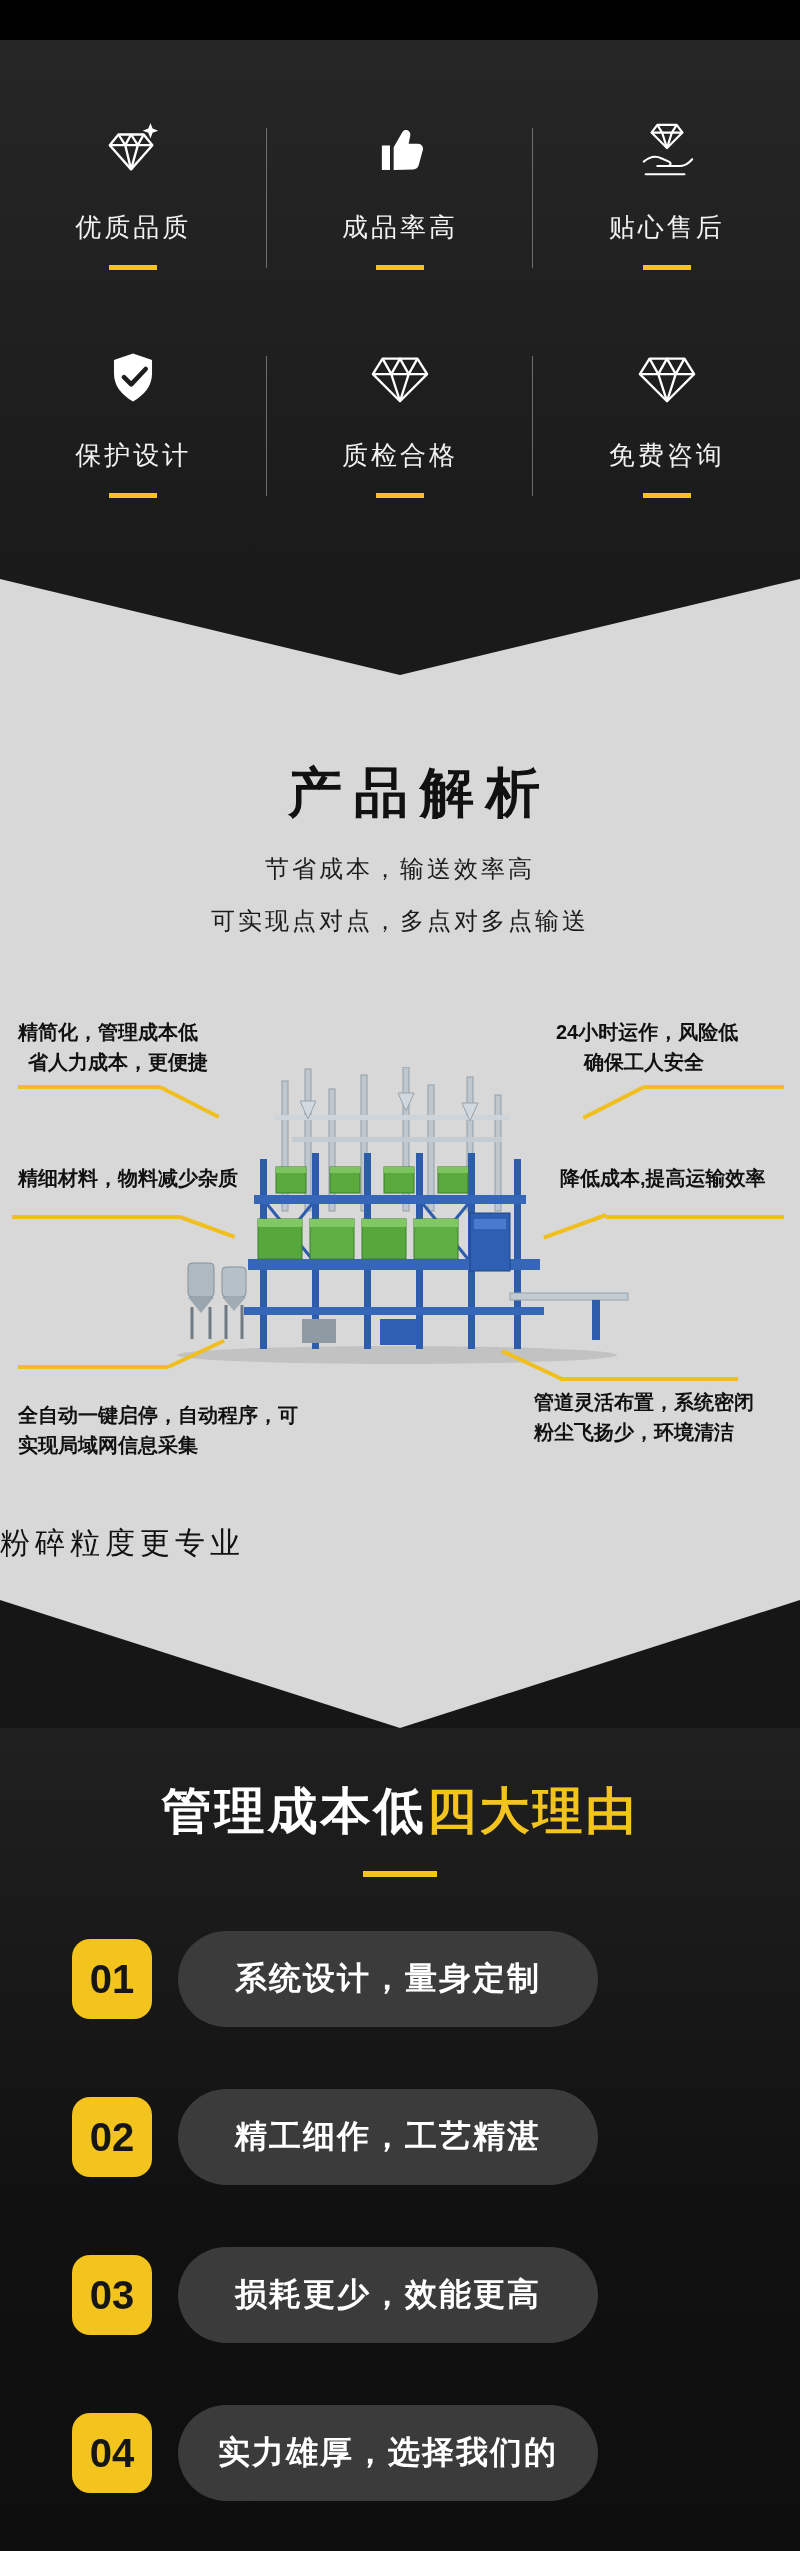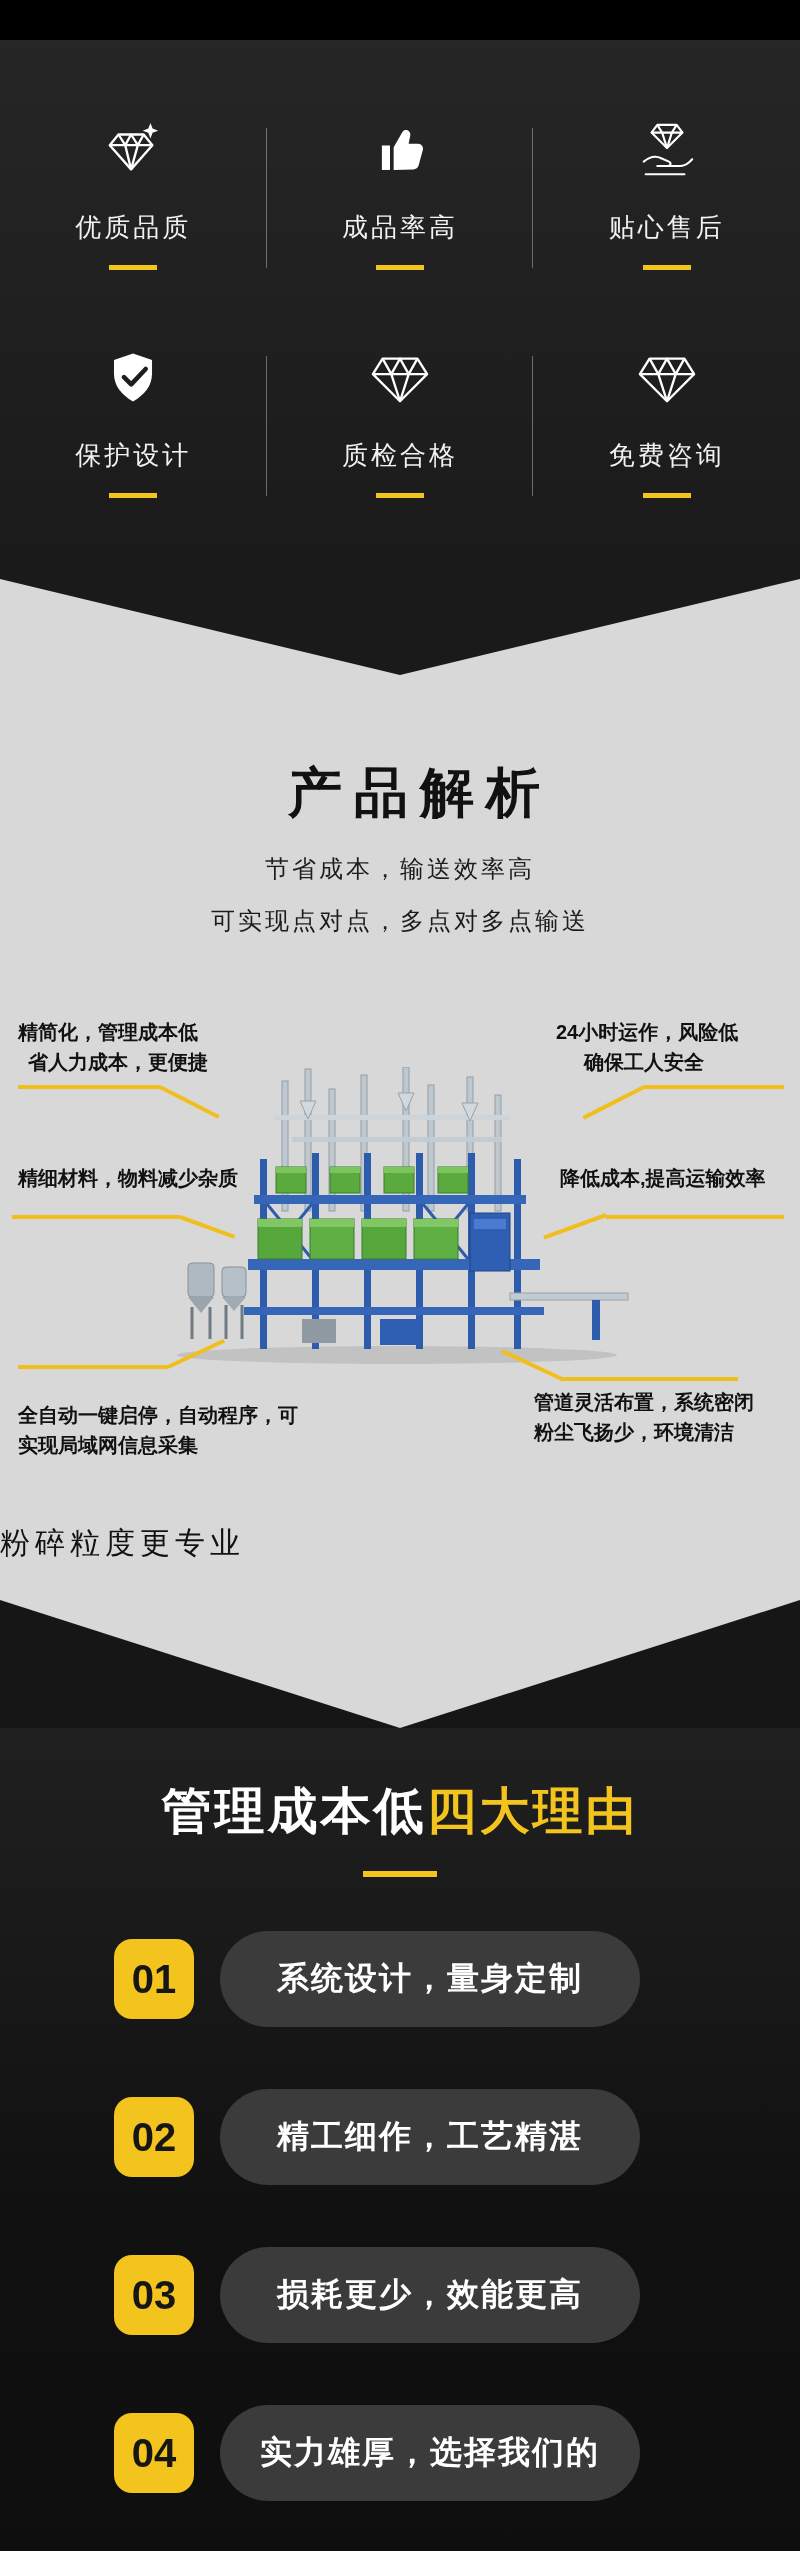--- a/index.html
+++ b/index.html
@@ -45,21 +45,21 @@
     font-size:30px; letter-spacing:5px; font-weight:500; margin:0; }
 
   
   .reasons { height:863px; box-sizing:border-box; padding-top:50px;
     background:linear-gradient(180deg,#202020 0%,#111 55%,#0e0e0e 100%); }
   .r-title { text-align:center; font-size:50px; font-weight:700; color:#fff;
     letter-spacing:3px; margin:0; }
   .r-title .yellow { color:#f3c41d; }
   .r-underline { width:74px; height:6px; background:#f3c41d; margin:26px auto 0; }
   .r-items { margin-top:54px; }
-  .r-item { display:flex; align-items:center; padding-left:114px; margin-bottom:62px; height:96px; }
+  .r-item { display:flex; align-items:center; padding-left:72px; margin-bottom:62px; height:96px; }
   .r-badge { flex:0 0 auto; width:80px; height:80px; background:#f3c41d; border-radius:18px;
     color:#161616; font-size:40px; font-weight:700; display:flex; align-items:center; justify-content:center; }
   .r-pill { margin-left:26px; width:420px; height:96px; background:#3b3b3b; border-radius:48px;
     color:#fff; font-size:32px; font-weight:600; letter-spacing:2px;
     display:flex; align-items:center; justify-content:center; }
 </style>
 </head>
 <body>
 
 <div class="page">

